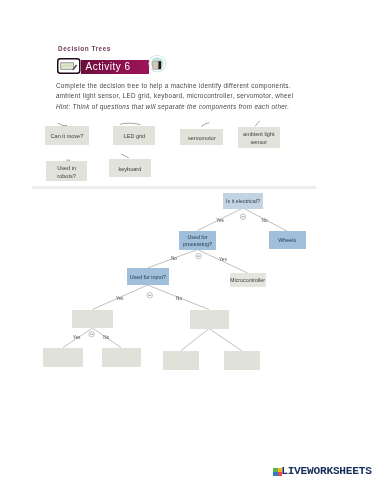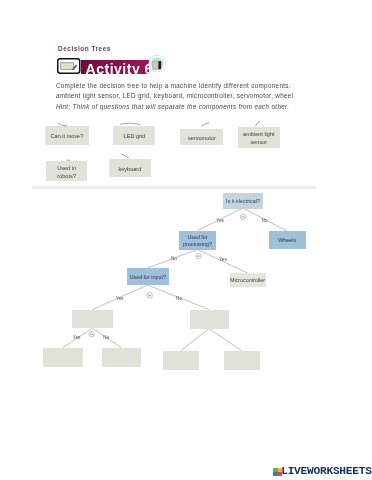--- a/index.html
+++ b/index.html
@@ -8,21 +8,21 @@
   .page{position:absolute;left:0;top:0;width:372px;height:480px;}
   .abs{position:absolute;}
 
   
   #worksheet-title{left:58.1px;top:45.9px;font-size:6.4px;font-weight:bold;color:#6b3a57;letter-spacing:.55px;line-height:1;white-space:nowrap;}
 
   
   #activity-banner{left:0;top:0;width:372px;height:100px;}
   #activity-bar{position:absolute;left:80.5px;top:60.3px;width:68.3px;height:13.4px;
      background:linear-gradient(100deg,#6a0d3a 0%,#7d1046 30%,#8e1250 62%,#9e1459 100%);}
-  #activity-label{position:absolute;left:85.6px;top:62.0px;font-size:14px;font-weight:bold;color:#ffffff;letter-spacing:.5px;line-height:1;white-space:nowrap;}
+  #activity-label{position:absolute;left:85.6px;top:62.0px;font-size:10px;font-weight:normal;color:#ffffff;letter-spacing:.5px;line-height:1;white-space:nowrap;}
   #activity-icon-box{position:absolute;left:57px;top:57.9px;width:23.5px;height:16.1px;}
   #book-circle{position:absolute;left:148.3px;top:54.1px;width:18.4px;height:19px;}
 
   
   .instr{left:55.9px;font-size:6.3px;color:#46463f;letter-spacing:.33px;white-space:nowrap;line-height:1;}
   #instr-1{top:83.0px;}
   #instr-2{top:93.3px;}
   #instr-3{top:103.5px;font-style:italic;}
 
   

